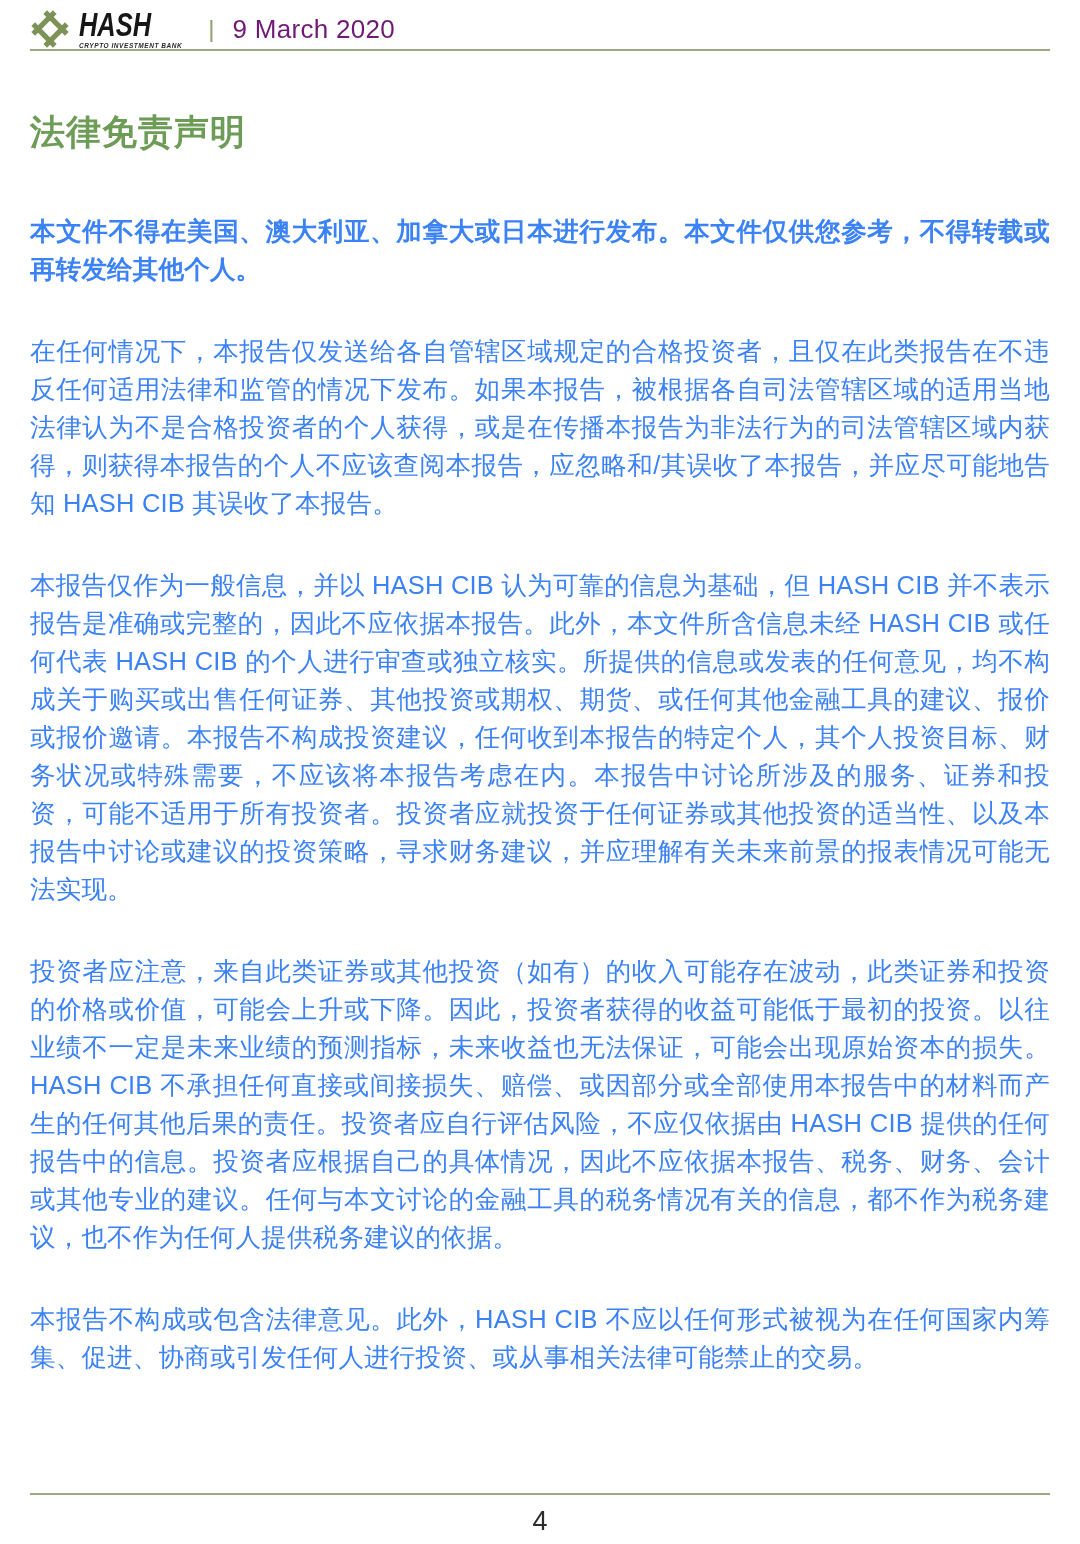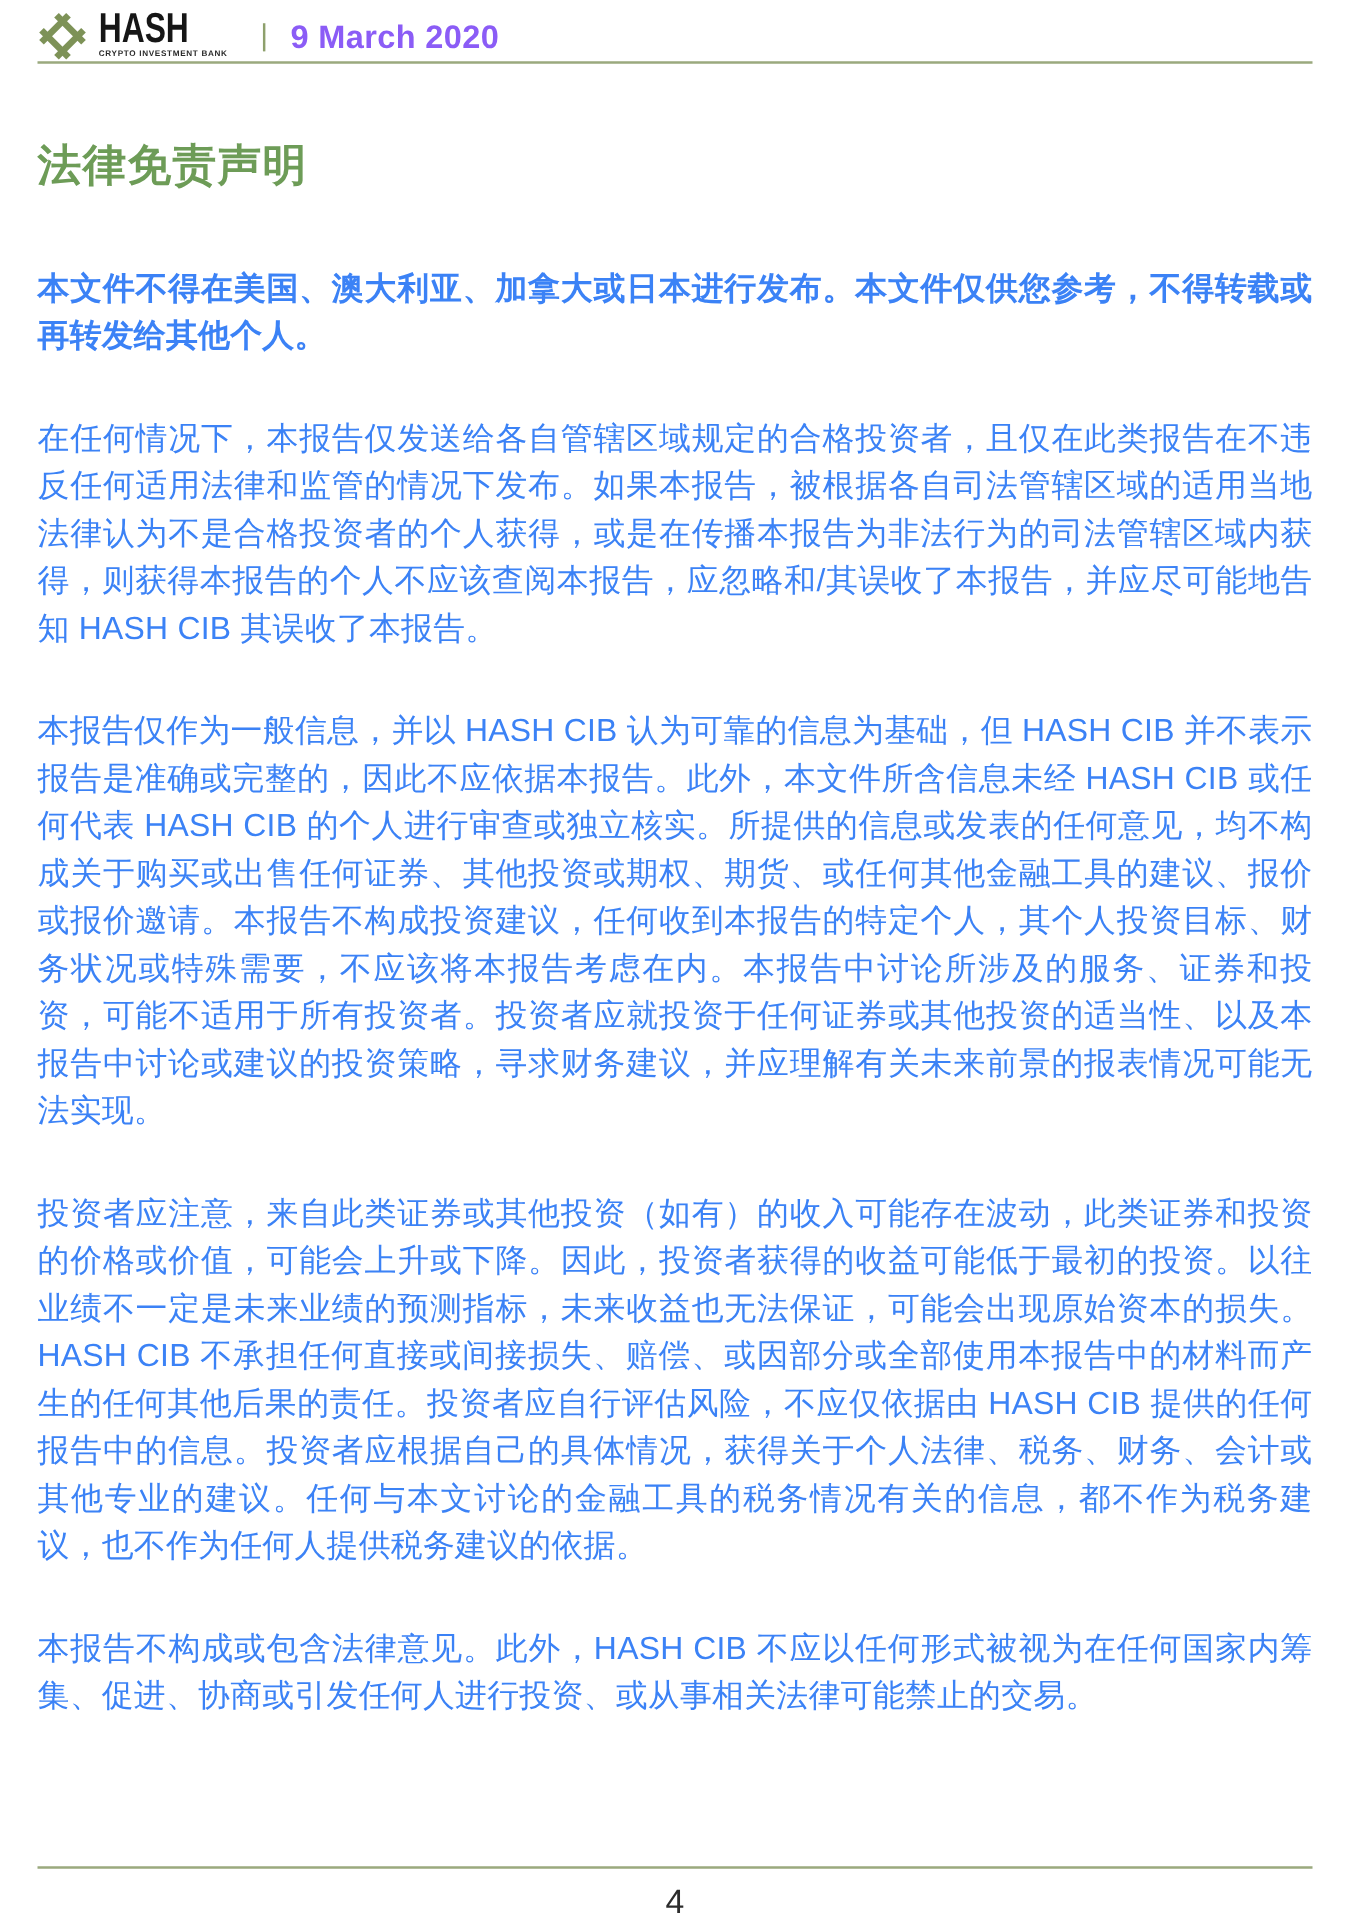--- a/index.html
+++ b/index.html
@@ -17,21 +17,21 @@
   
   .header {
     position: absolute;
     top: 8px;
     left: 30px;
     right: 30px;
     height: 42px;
     display: flex;
     align-items: center;
   }
-  .brand { display: flex; align-items: flex-start; }
+  .brand { display: flex; align-items: flex-end; font-style: italic; }
   .brand-icon { width: 40px; height: 40px; display: inline-block; margin-right: 9px; }
   .brand-icon svg { width: 40px; height: 40px; display: block; }
   .brand-text { display: inline-flex; flex-direction: column; justify-content: center; }
   .brand-name {
     font-size: 31px;
     font-weight: 800;
     color: #161616;
     letter-spacing: 0px;
     line-height: 28px;
     transform: scale(0.82, 1.08);
@@ -48,22 +48,22 @@
   }
   .header-sep {
     color: #8ea06c;
     font-size: 24px;
     font-weight: 300;
     margin: 0 18px 0 26px;
     line-height: 1;
   }
   .header-date {
     font-size: 26px;
-    font-weight: 700;
-    color: #8b5cf6;
+    font-weight: 400;
+    color: #701a75;
     letter-spacing: 0.3px;
   }
   .header-rule {
     position: absolute;
     top: 49px;
     left: 30px;
     right: 30px;
     height: 2px;
     background: #9aa97e;
   }
@@ -138,20 +138,20 @@
     <span class="header-sep">|</span>
     <span class="header-date">9 March 2020</span>
   </div>
   <div class="header-rule"></div>
 
   <div class="main">
     <h1 class="page-title">法律免责声明</h1>
     <p class="para lead">本文件不得在美国、澳大利亚、加拿大或日本进行发布。本文件仅供您参考，不得转载或再转发给其他个人。</p>
     <p class="para">在任何情况下，本报告仅发送给各自管辖区域规定的合格投资者，且仅在此类报告在不违反任何适用法律和监管的情况下发布。如果本报告，被根据各自司法管辖区域的适用当地法律认为不是合格投资者的个人获得，或是在传播本报告为非法行为的司法管辖区域内获得，则获得本报告的个人不应该查阅本报告，应忽略和/其误收了本报告，并应尽可能地告知 HASH CIB 其误收了本报告。</p>
     <p class="para">本报告仅作为一般信息，并以 HASH CIB 认为可靠的信息为基础，但 HASH CIB 并不表示报告是准确或完整的，因此不应依据本报告。此外，本文件所含信息未经 HASH CIB 或任何代表 HASH CIB 的个人进行审查或独立核实。所提供的信息或发表的任何意见，均不构成关于购买或出售任何证券、其他投资或期权、期货、或任何其他金融工具的建议、报价或报价邀请。本报告不构成投资建议，任何收到本报告的特定个人，其个人投资目标、财务状况或特殊需要，不应该将本报告考虑在内。本报告中讨论所涉及的服务、证券和投资，可能不适用于所有投资者。投资者应就投资于任何证券或其他投资的适当性、以及本报告中讨论或建议的投资策略，寻求财务建议，并应理解有关未来前景的报表情况可能无法实现。</p>
-    <p class="para">投资者应注意，来自此类证券或其他投资（如有）的收入可能存在波动，此类证券和投资的价格或价值，可能会上升或下降。因此，投资者获得的收益可能低于最初的投资。以往业绩不一定是未来业绩的预测指标，未来收益也无法保证，可能会出现原始资本的损失。HASH CIB 不承担任何直接或间接损失、赔偿、或因部分或全部使用本报告中的材料而产生的任何其他后果的责任。投资者应自行评估风险，不应仅依据由 HASH CIB 提供的任何报告中的信息。投资者应根据自己的具体情况，获得关于个人法律、税务、财务、会计或其他专业的建议。任何与本文讨论的金融工具的税务情况有关的信息，都不作为税务建议，也不作为任何人提供税务建议的依据。</p>
+    <p class="para">投资者应注意，来自此类证券或其他投资（如有）的收入可能存在波动，此类证券和投资的价格或价值，可能会上升或下降。因此，投资者获得的收益可能低于最初的投资。以往业绩不一定是未来业绩的预测指标，未来收益也无法保证，可能会出现原始资本的损失。HASH CIB 不承担任何直接或间接损失、赔偿、或因部分或全部使用本报告中的材料而产生的任何其他后果的责任。投资者应自行评估风险，不应仅依据由 HASH CIB 提供的任何报告中的信息。投资者应根据自己的具体情况，因此不应依据本报告、税务、财务、会计或其他专业的建议。任何与本文讨论的金融工具的税务情况有关的信息，都不作为税务建议，也不作为任何人提供税务建议的依据。</p>
     <p class="para">本报告不构成或包含法律意见。此外，HASH CIB 不应以任何形式被视为在任何国家内筹集、促进、协商或引发任何人进行投资、或从事相关法律可能禁止的交易。</p>
   </div>
 
   <div class="footer-rule"></div>
   <div class="page-number">4</div>
 
 </div>
 
 </body></html>

